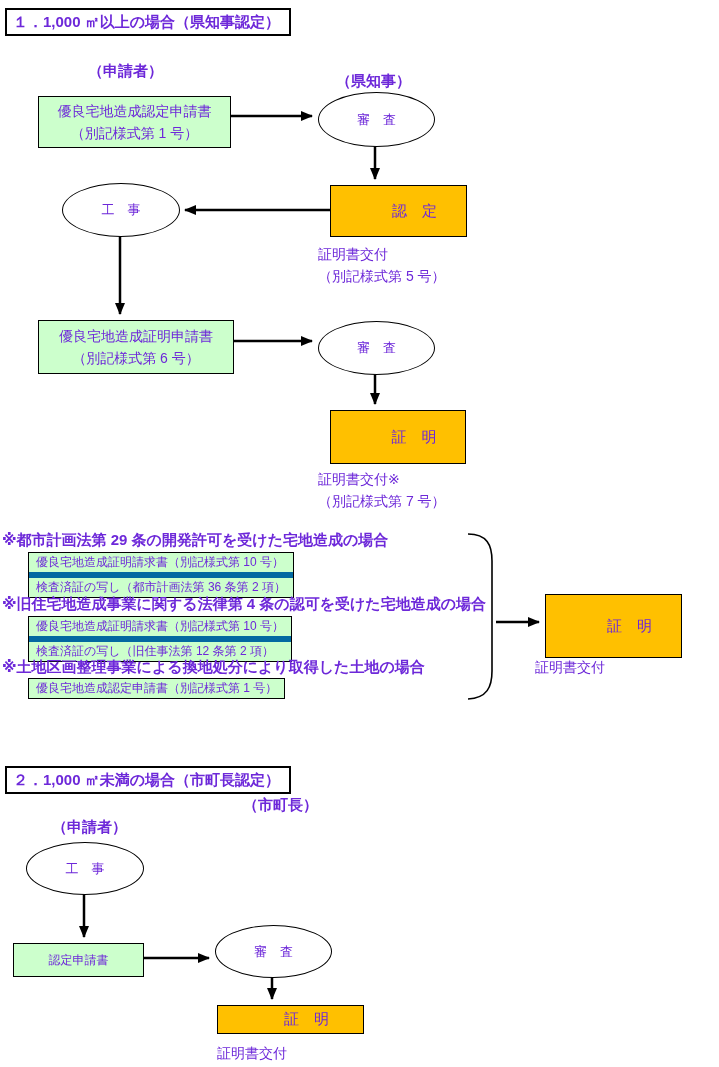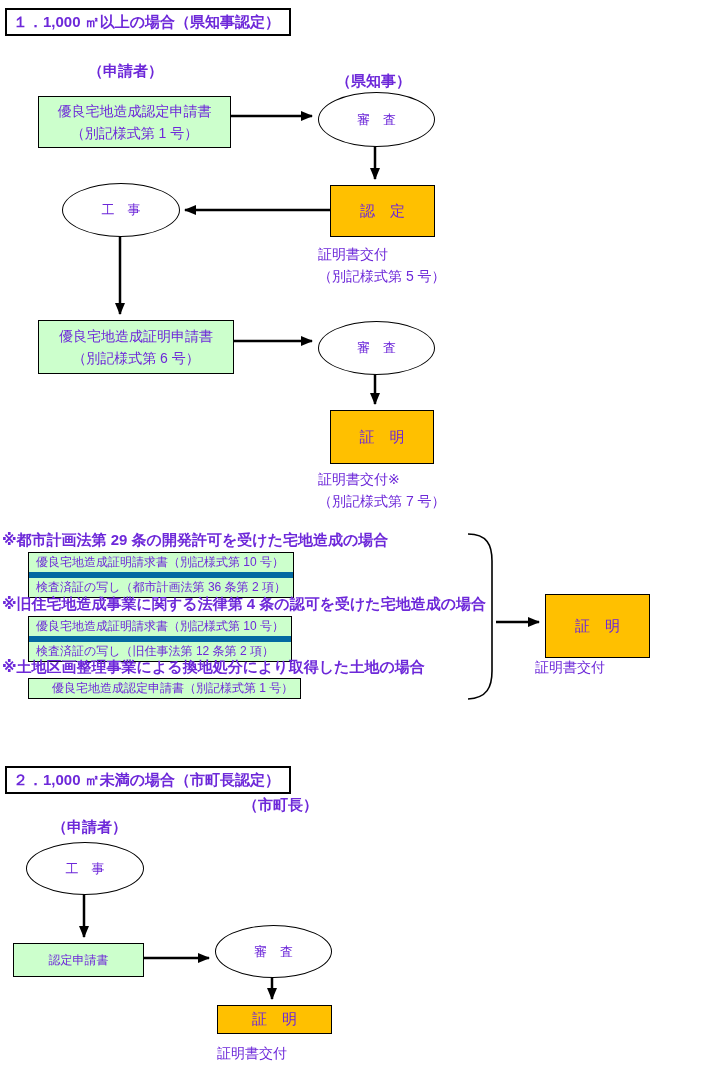--- a/index.html
+++ b/index.html
@@ -6,21 +6,21 @@
   .canvas{position:relative;width:719px;height:1067px;background:#ffffff;
           font-family:"Liberation Sans","DejaVu Sans",sans-serif;color:#6d28d9;overflow:hidden;}
   .overlay{position:absolute;left:0;top:0;pointer-events:none;}
   .title-box{position:absolute;border:2px solid #000;background:#fff;font-weight:bold;
              font-size:15px;line-height:19px;padding:2px 9px 3px 6px;white-space:nowrap;}
   .col-label{position:absolute;font-weight:bold;font-size:15px;white-space:nowrap;}
   .gbox{position:absolute;background:#ccffcc;border:1px solid #000;display:flex;
         flex-direction:column;align-items:center;justify-content:center;
         font-size:14px;line-height:22px;text-align:center;white-space:nowrap;}
   .obox{position:absolute;background:#ffc000;border:1px solid #000;display:flex;
-        align-items:center;justify-content:center;font-size:15px;white-space:nowrap;}
+        align-items:center;justify-content:center;font-size:15px;white-space:nowrap;padding-left:32px;}
   .ellipse{position:absolute;background:#fff;border:1px solid #000;border-radius:50%;
            display:flex;align-items:center;justify-content:center;font-size:13px;white-space:nowrap;}
   .caption{position:absolute;font-size:14px;line-height:22px;white-space:nowrap;}
   .note-heading{position:absolute;font-weight:bold;font-size:15px;white-space:nowrap;}
   .note-box{position:absolute;background:#ccffcc;border:1px solid #000;white-space:nowrap;}
   .note-box .row{font-size:12px;line-height:19px;padding:0 7px;}
   .note-box .row + .row{border-top:6px solid #0369a1;}
 </style>
 </head>
 <body>
@@ -87,21 +87,21 @@
     <div class="row">検査済証の写し（都市計画法第 36 条第 2 項）</div>
   </div>
 
   <div class="note-heading" style="left:2px;top:595px;">※旧住宅地造成事業に関する法律第 4 条の認可を受けた宅地造成の場合</div>
   <div class="note-box" style="left:28px;top:616px;">
     <div class="row">優良宅地造成証明請求書（別記様式第 10 号）</div>
     <div class="row">検査済証の写し（旧住事法第 12 条第 2 項）</div>
   </div>
 
   <div class="note-heading" style="left:2px;top:658px;">※土地区画整理事業による換地処分により取得した土地の場合</div>
-  <div class="note-box" style="left:28px;top:678px;padding-left:16px;">
+  <div class="note-box" style="left:28px;top:678px;">
     <div class="row">優良宅地造成認定申請書（別記様式第 1 号）</div>
   </div>
 
   <div class="obox" style="left:545px;top:594px;width:103px;height:62px;">証　明</div>
   <div class="caption" style="left:535px;top:656px;width:123px;">証明書交付</div>
 
   <div class="title-box" style="left:5px;top:766px;">２．1,000 ㎡未満の場合（市町長認定）</div>
 
   <div class="col-label" style="left:52px;top:818px;">（申請者）</div>
   <div class="col-label" style="left:243px;top:796px;">（市町長）</div>

